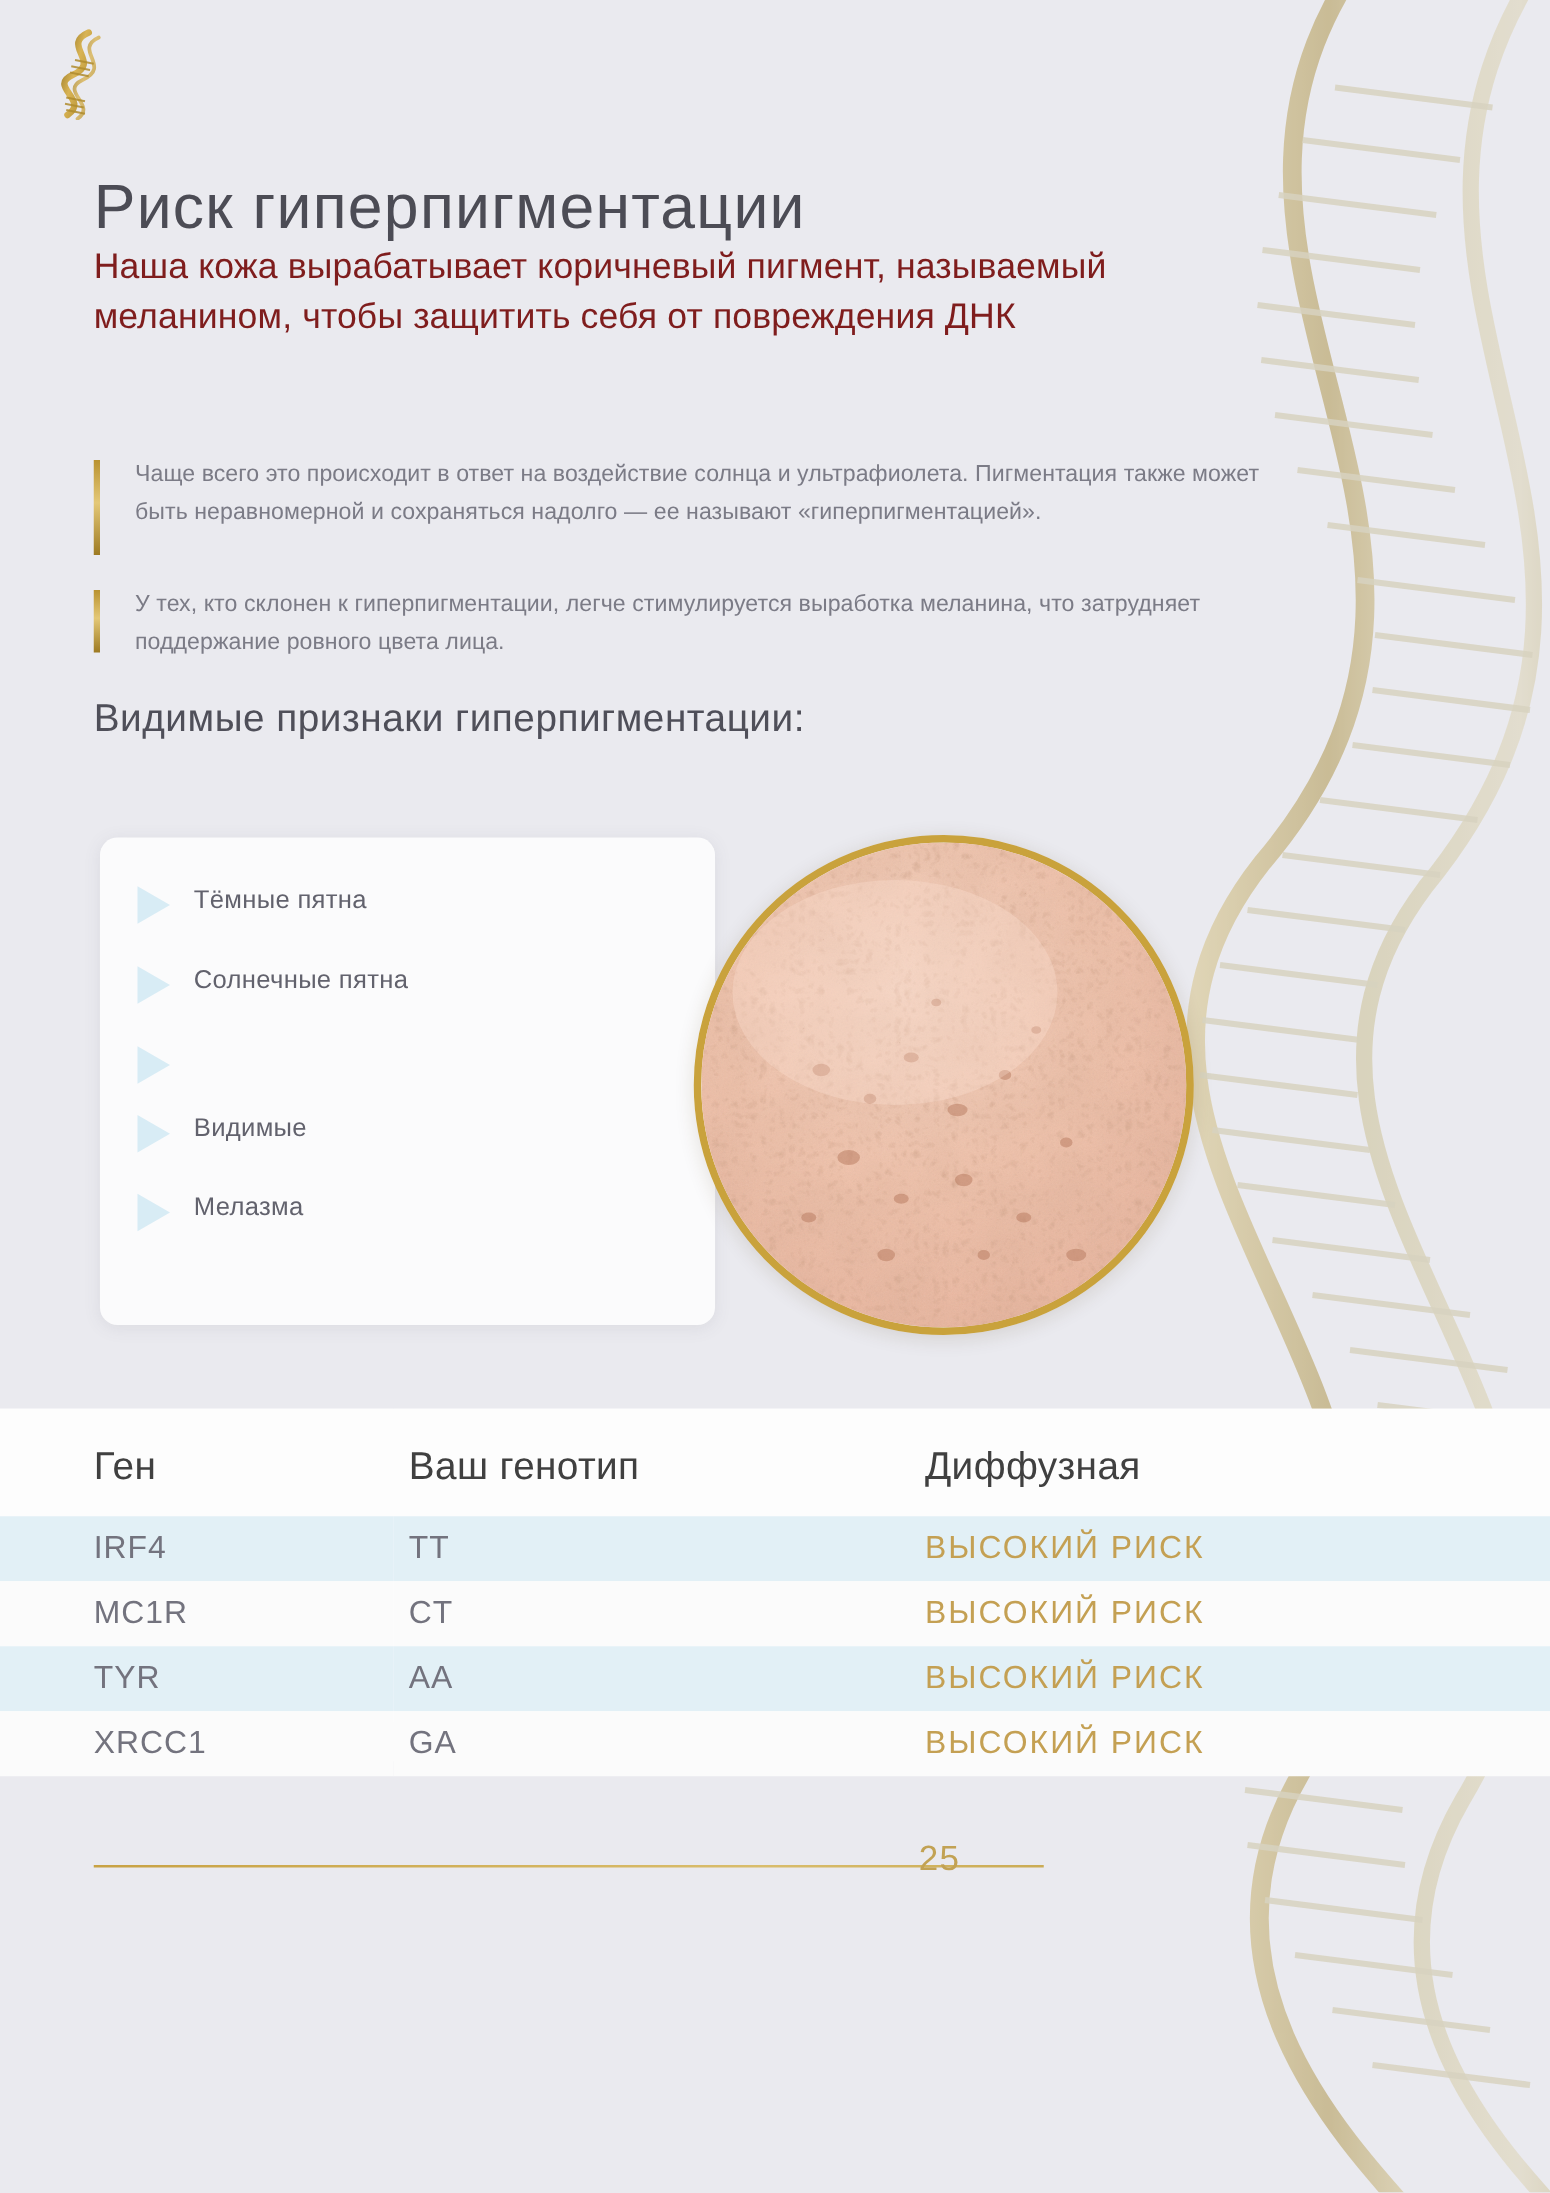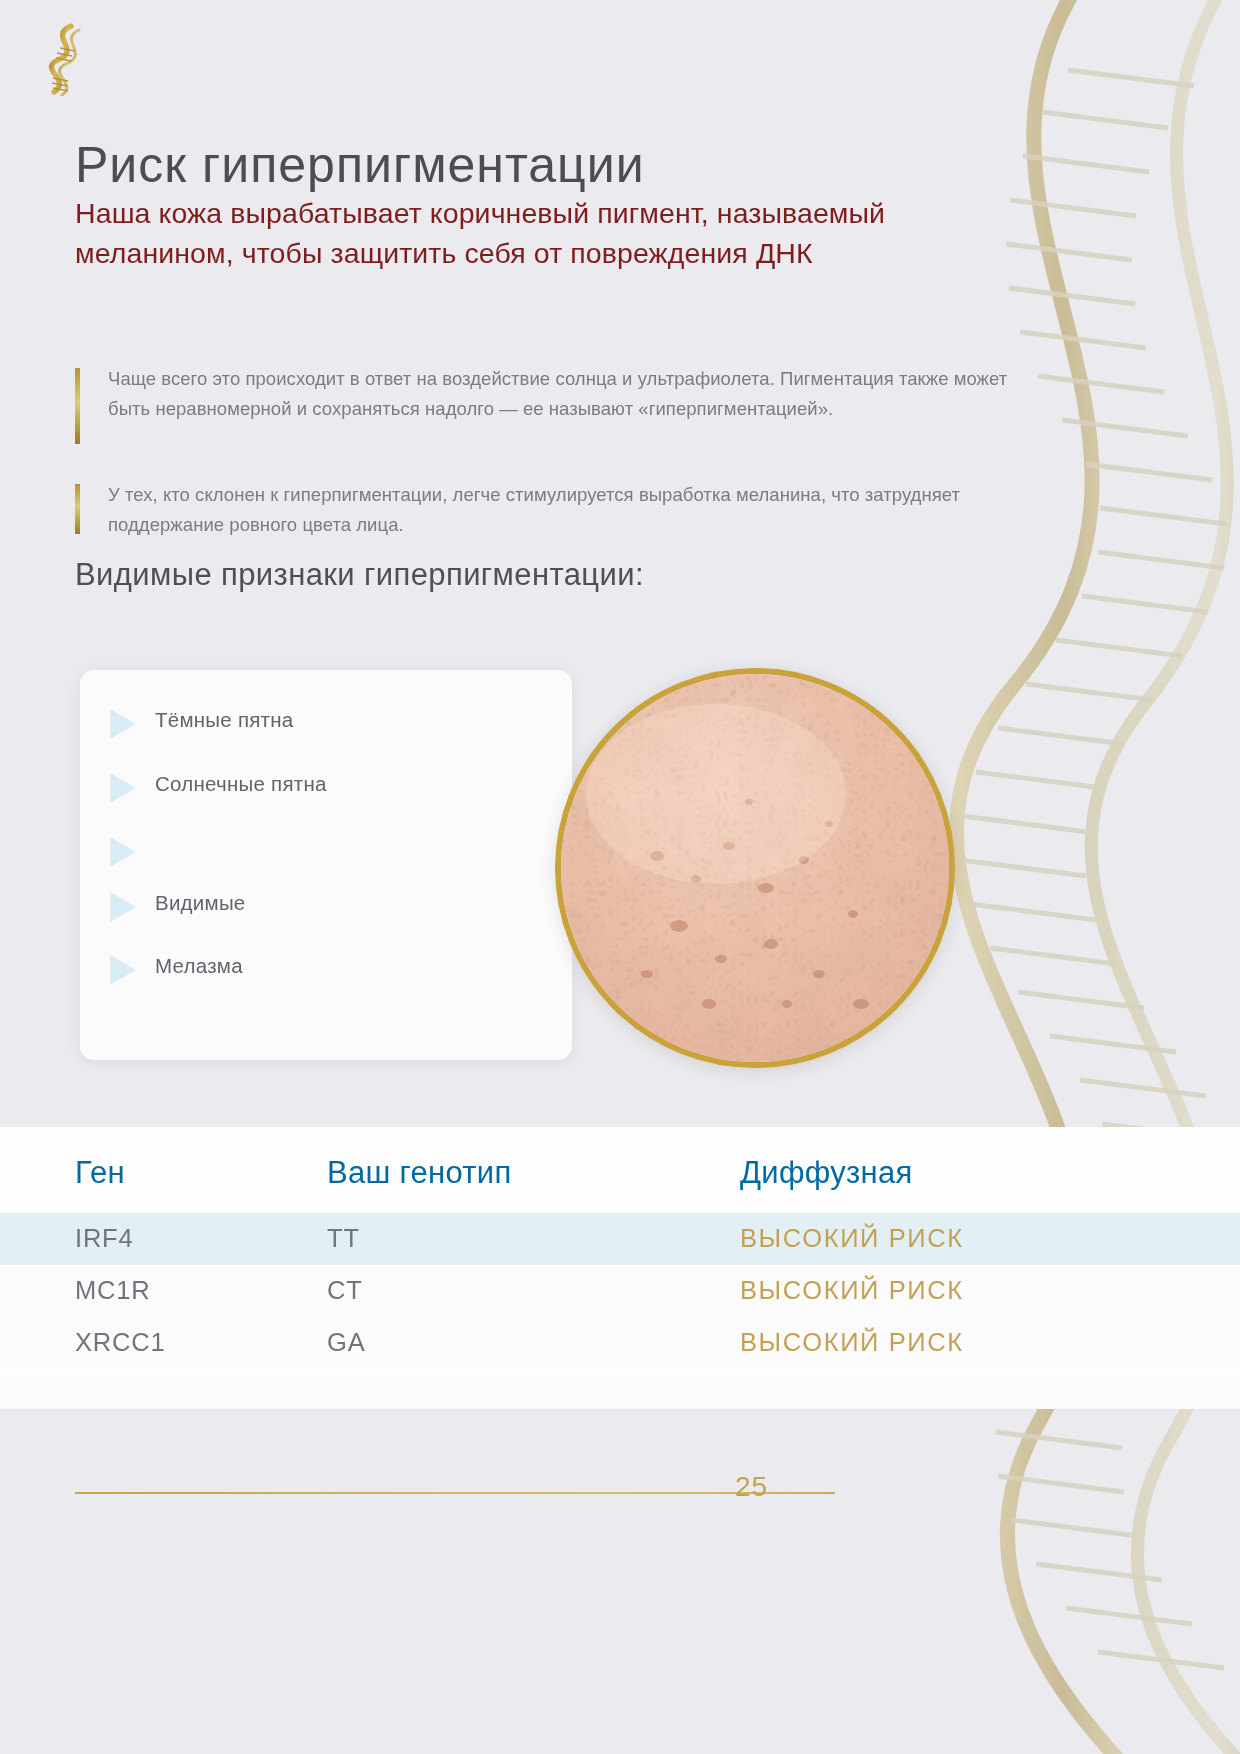--- a/index.html
+++ b/index.html
@@ -33,21 +33,21 @@
 
   .quote{position:absolute;padding-left:33px;}
   .quote .bar{
     position:absolute;left:0;top:4px;width:5px;
     background:linear-gradient(180deg,#b99230 0%,#e4c877 45%,#9d7a22 100%);
   }
   .quote p{margin:0;font-size:18.5px;font-weight:300;color:#7b7b86;line-height:1.60;letter-spacing:.05px;}
 
   #quote1{left:75px;top:364px;width:930px;}
   #quote1 .bar{height:76px;}
-  #quote2{left:75px;top:480px;width:930px;}
+  #quote2{left:75px;top:468px;width:930px;}
   #quote2 .bar{height:50px;}
 
   #signs-heading{
     position:absolute;left:75px;top:557px;
     font-size:31px;font-weight:300;color:#4f4f59;letter-spacing:.4px;
   }
 
   
   #signs-card{
     position:absolute;left:80px;top:670px;width:492px;height:390px;
@@ -85,21 +85,21 @@
     background:#fdfdfd;z-index:3;
   }
   #gene-table{
     position:absolute;left:0;top:1127px;width:1240px;z-index:4;
     border-collapse:collapse;table-layout:fixed;
   }
   #gene-table col.c1{width:315px;}
   #gene-table col.c2{width:405px;}
   #gene-table col.c3{width:520px;}
   #gene-table th{
-    text-align:left;font-weight:300;font-size:31px;color:#0369a1;
+    text-align:left;font-weight:300;font-size:31px;color:#404040;
     padding:28px 0 22px 75px;letter-spacing:.3px;
     background:#fdfdfd;
   }
   #gene-table th.h2{padding-left:12px;}
   #gene-table th.h3{padding-left:20px;}
   #gene-table td{
     font-weight:300;font-size:25.5px;color:#73737e;
     padding:11px 0 12px 75px;letter-spacing:.8px;
   }
   #gene-table td.g2{padding-left:12px;}
@@ -314,20 +314,25 @@
       <tr class="odd">
         <td>IRF4</td>
         <td class="g2">TT</td>
         <td class="g3">ВЫСОКИЙ РИСК</td>
       </tr>
       <tr class="even">
         <td>MC1R</td>
         <td class="g2">CT</td>
         <td class="g3">ВЫСОКИЙ РИСК</td>
       </tr>
+      <tr class="odd">
+        <td>TYR</td>
+        <td class="g2">AA</td>
+        <td class="g3">ВЫСОКИЙ РИСК</td>
+      </tr>
       <tr class="even">
         <td>XRCC1</td>
         <td class="g2">GA</td>
         <td class="g3">ВЫСОКИЙ РИСК</td>
       </tr>
     </tbody>
   </table>
 
   <div id="footer-rule"></div>
   <div id="page-num">25</div>

